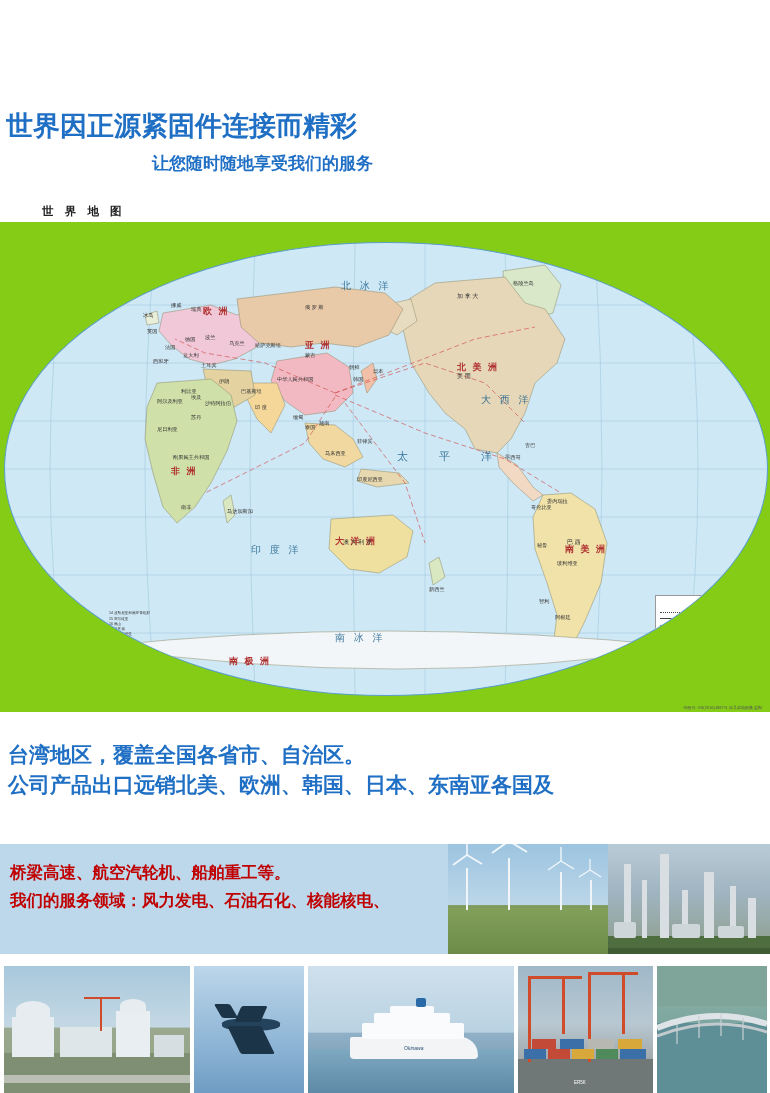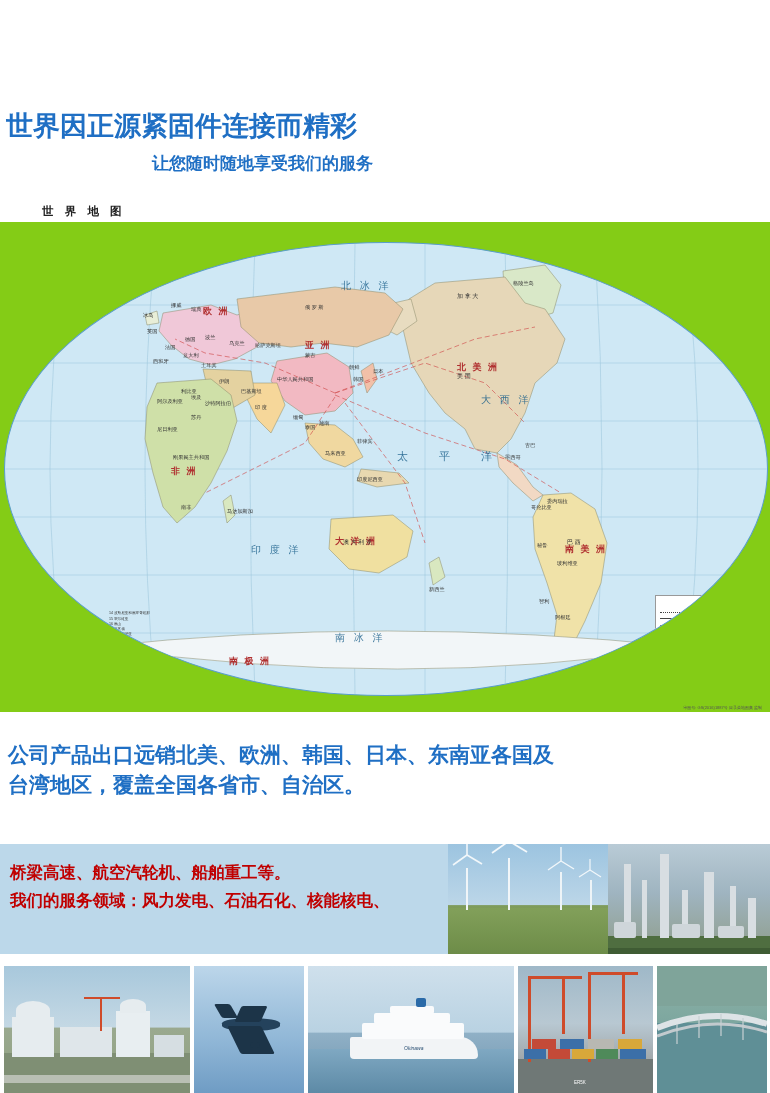--- a/index.html
+++ b/index.html
@@ -481,22 +481,22 @@
           <div>25 荷兰</div>
           <div>26 列支敦士登</div>
         </div>
       </div>
 
       <div class="map-credit">审图号: GS(2016)1887号     目录类地图集  监制</div>
     </div>
   </div>
 
   <div class="export-text">
+    <div>台湾地区，覆盖全国各省市、自治区。</div>
     <div>公司产品出口远销北美、欧洲、韩国、日本、东南亚各国及</div>
-    <div>台湾地区，覆盖全国各省市、自治区。</div>
   </div>
 
   <div class="services-band">
     <div class="services-text">
       <div>桥梁高速、航空汽轮机、船舶重工等。</div>
       <div>我们的服务领域：风力发电、石油石化、核能核电、</div>
     </div>
 
     <div class="band-photo photo-windfarm">
       <div style="position:absolute;left:0;right:0;bottom:0;height:46px;background:linear-gradient(#82a05a,#6d8c48);"></div>

